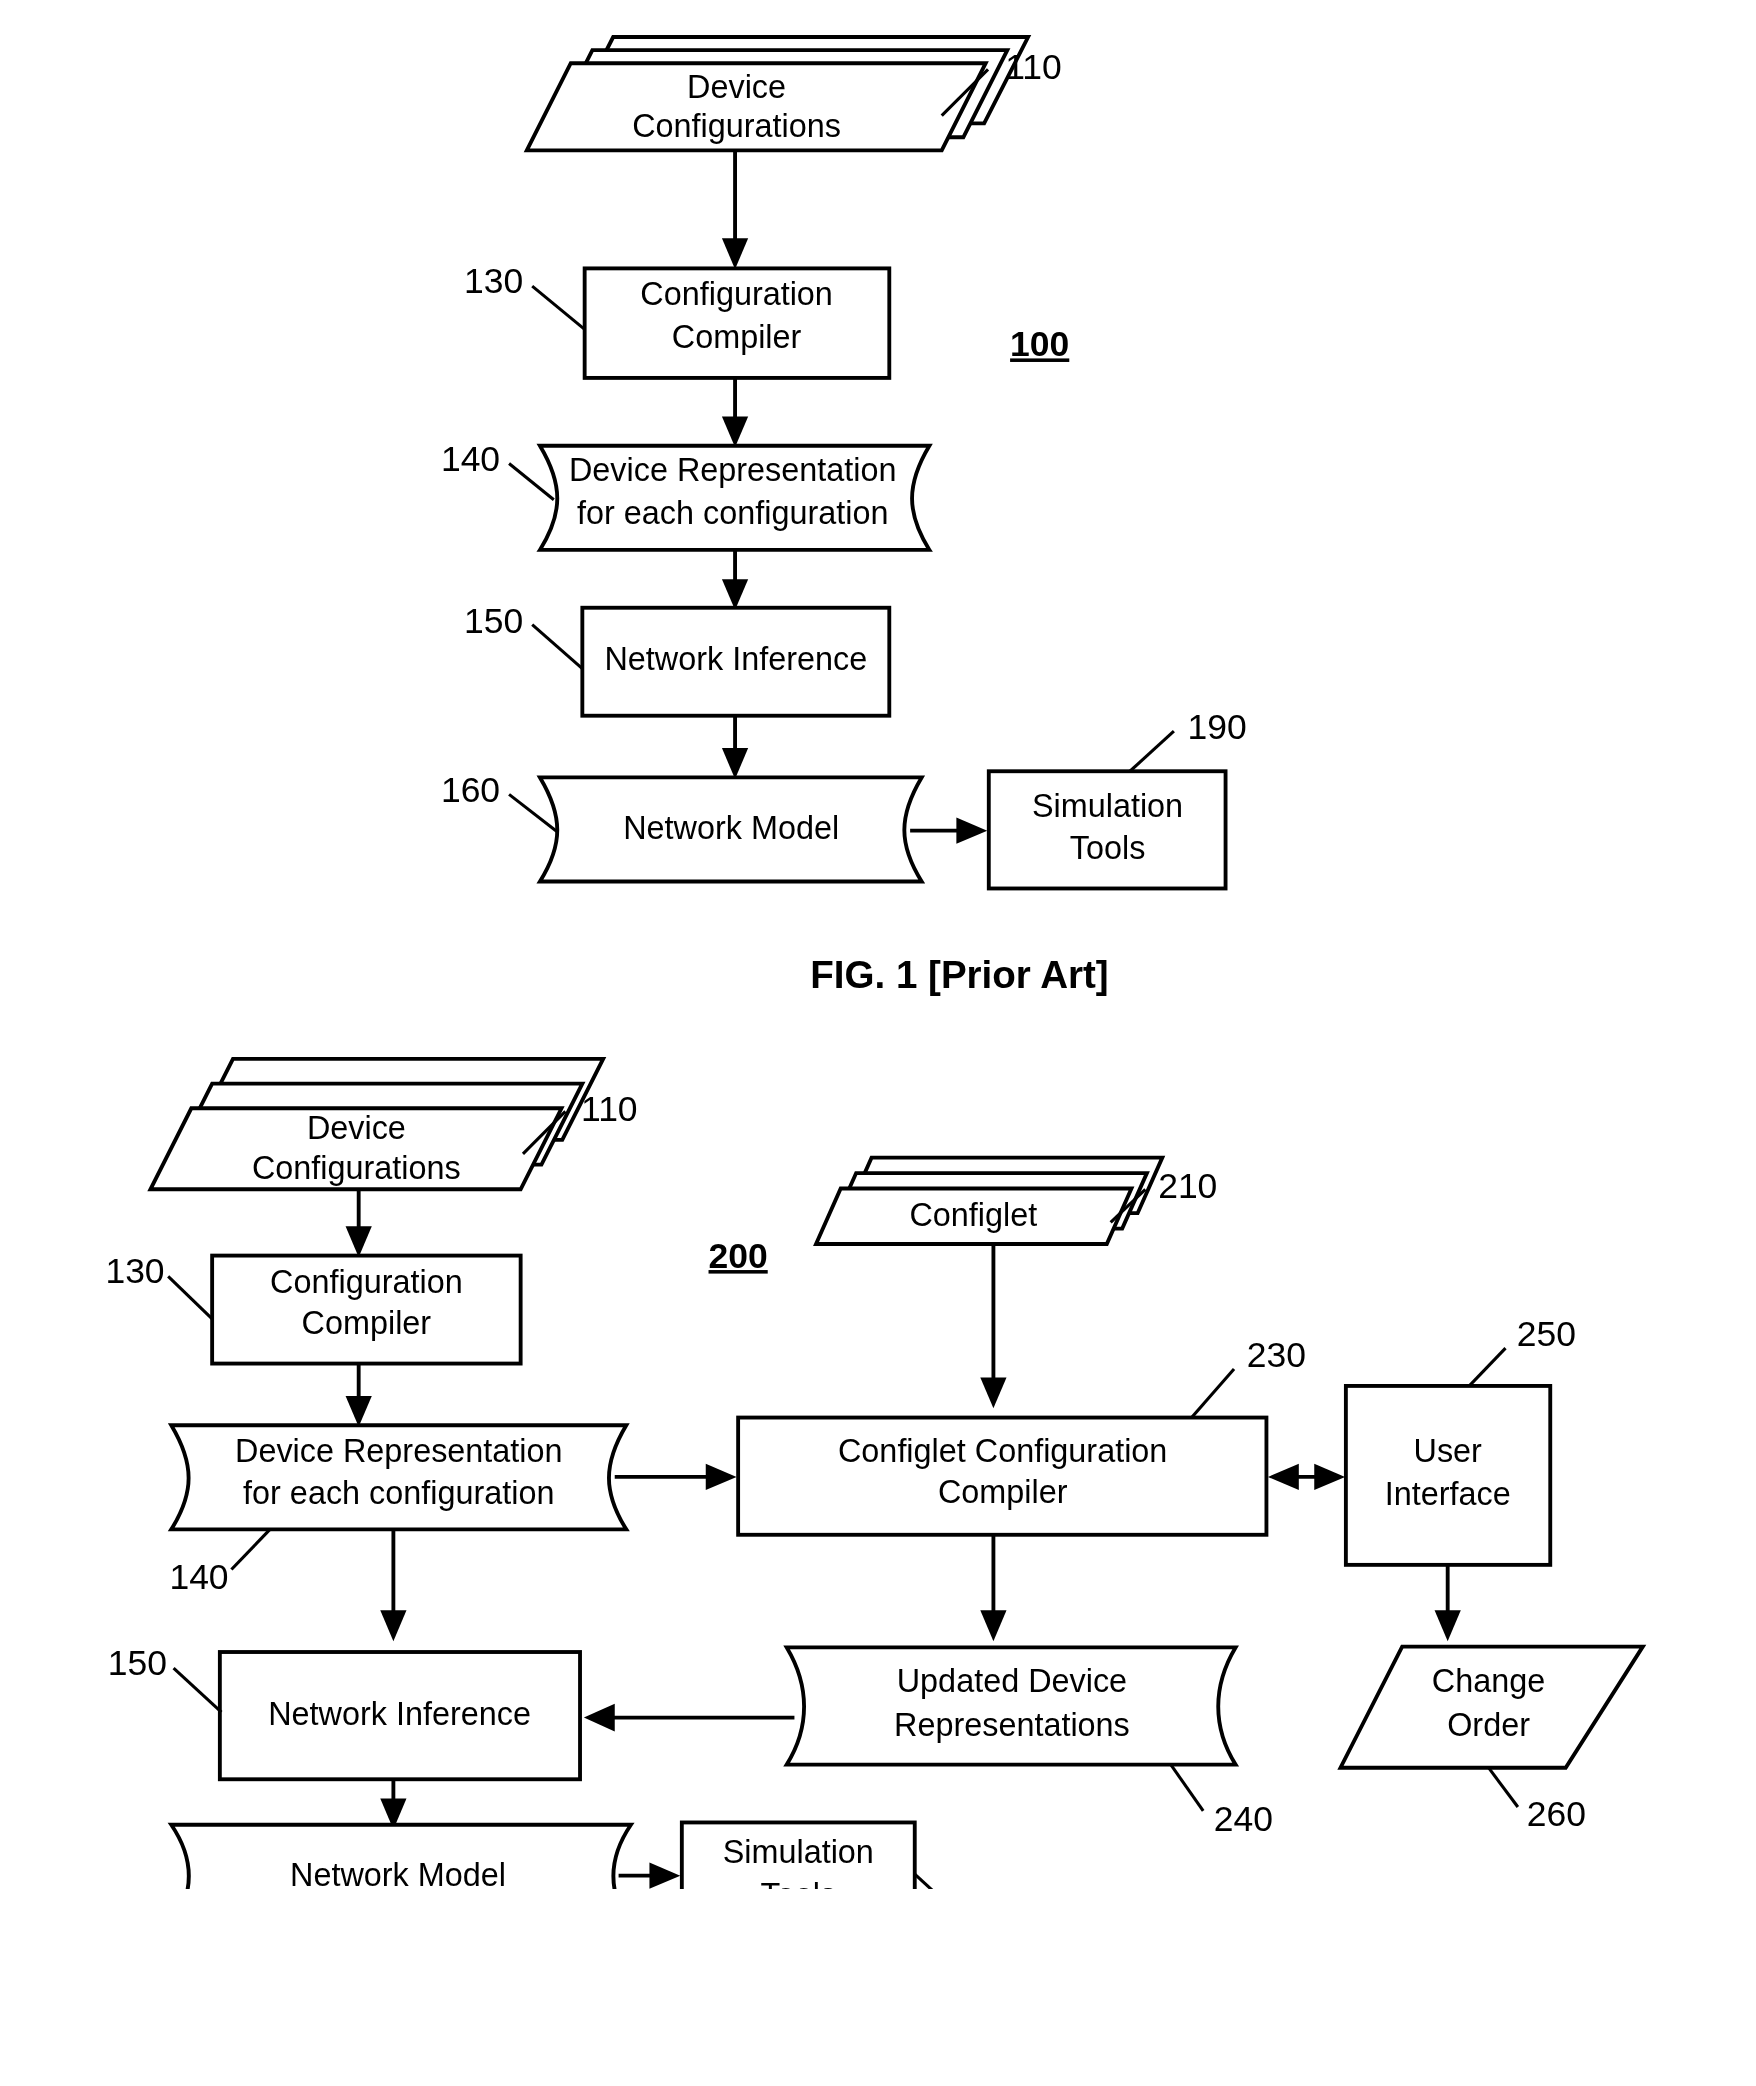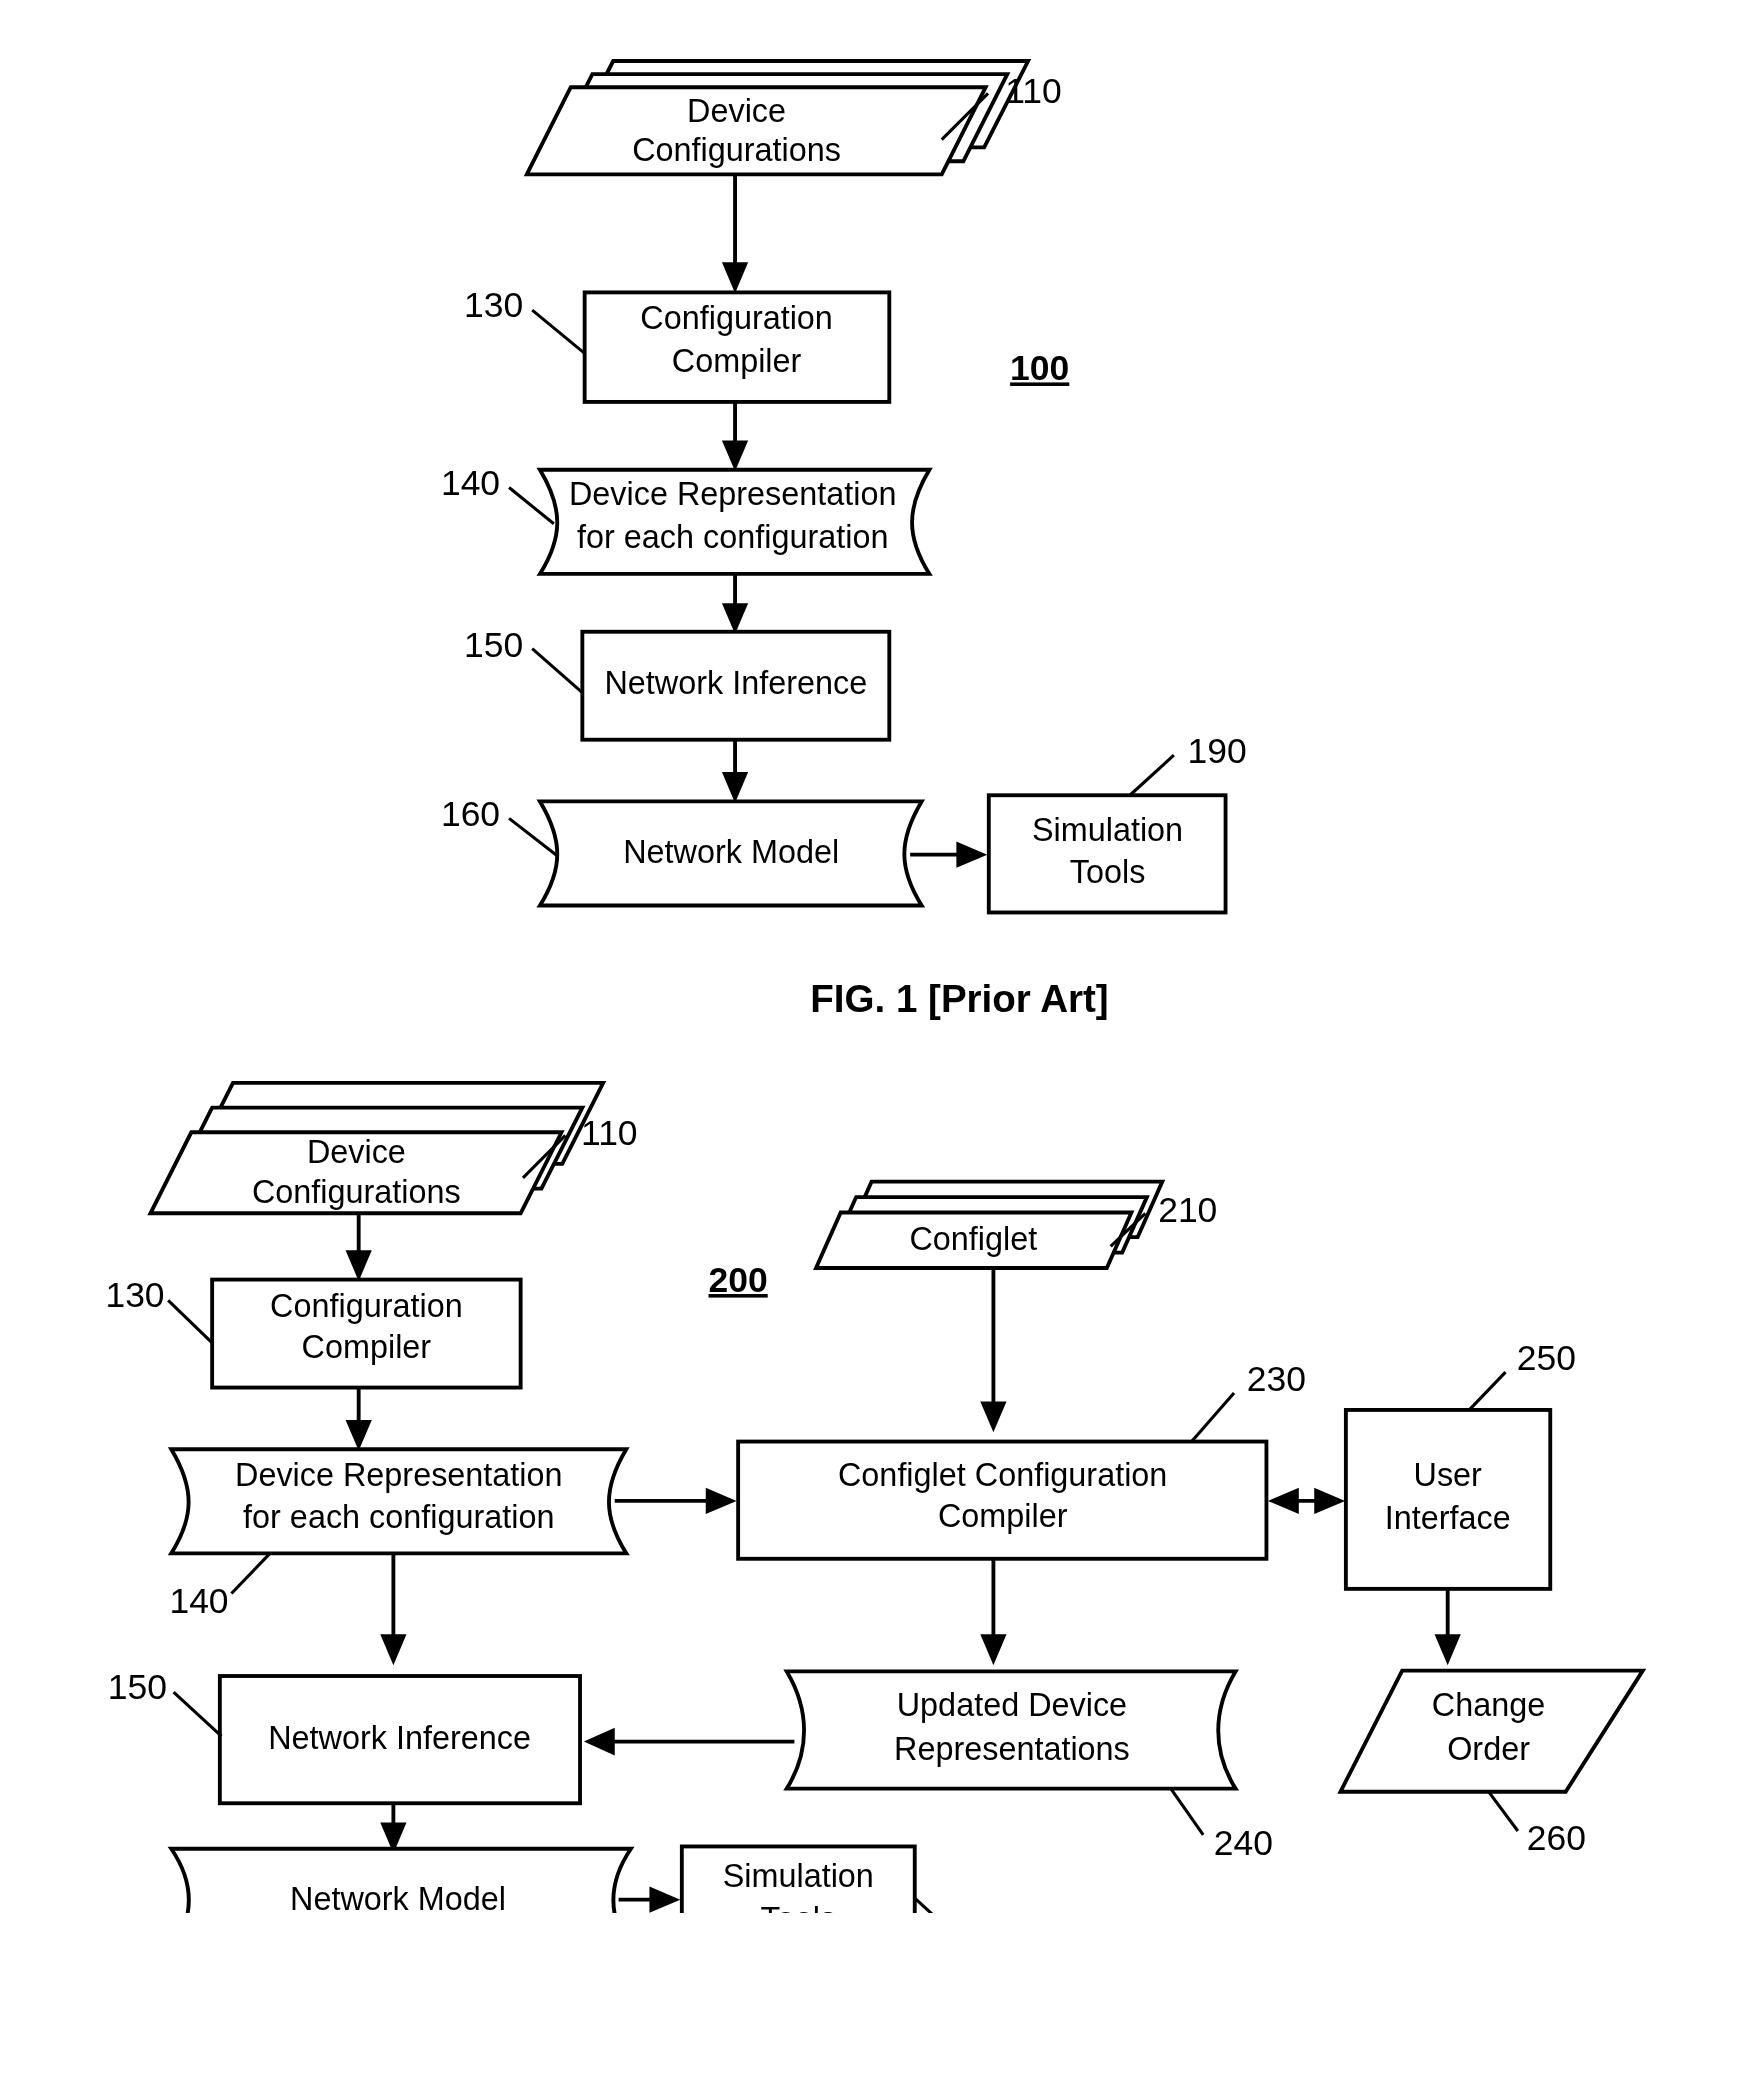--- a/index.html
+++ b/index.html
@@ -7,21 +7,20 @@
     padding: 0;
     background: #ffffff;
   }
   #page {
     position: relative;
     width: 1757px;
     height: 1889px;
     background: #ffffff;
     font-family: "Liberation Sans", sans-serif;
     overflow: hidden;
-    margin-top: 24px;
   }
   svg#diagram {
     position: absolute;
     top: 0;
     left: 0;
     width: 1757px;
     height: 2087px;
   }
   .shape {
     fill: #ffffff;

